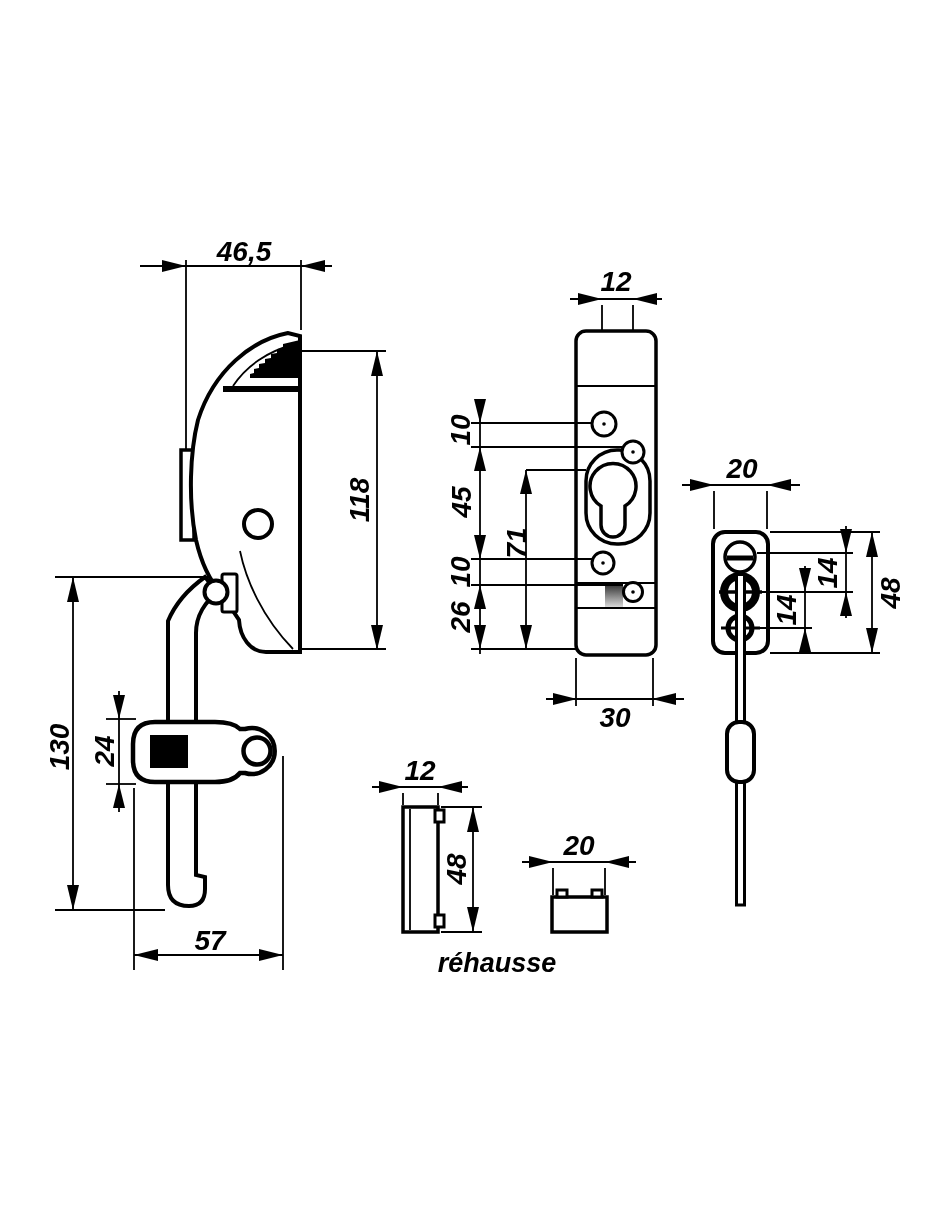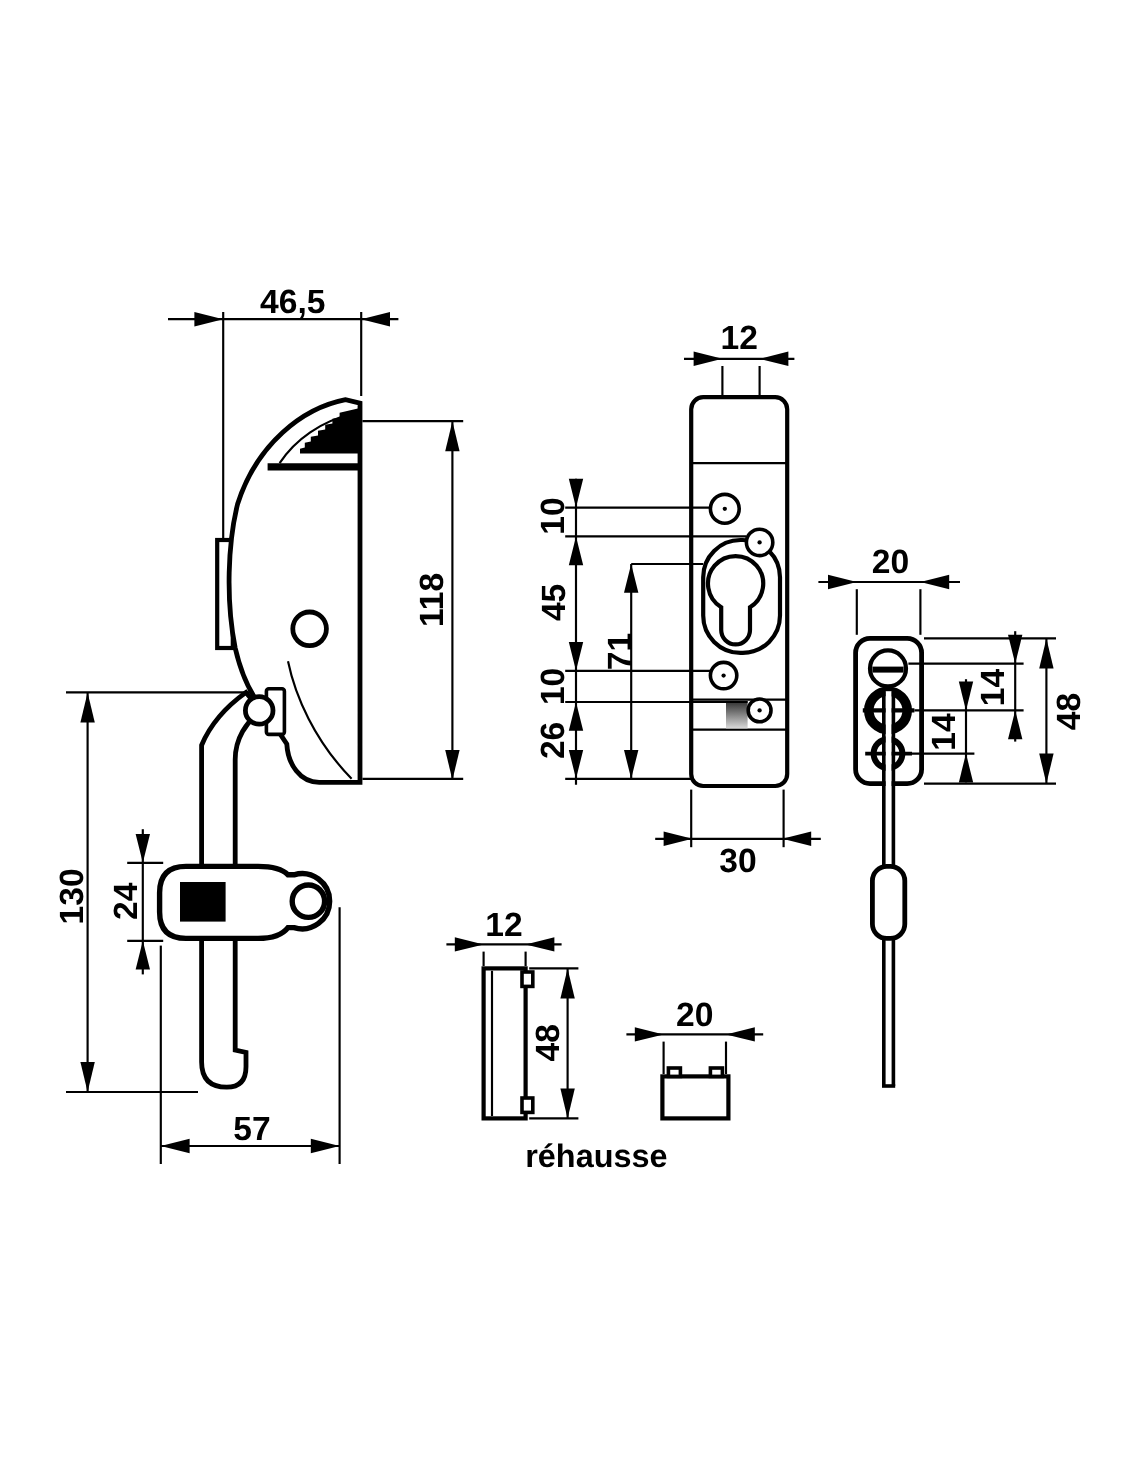--- a/index.html
+++ b/index.html
@@ -1,16 +1,16 @@
 <!DOCTYPE html>
 <html><head>
 <meta charset="utf-8">
 <style>
   html,body{margin:0;padding:0;background:#ffffff;}
-  .stage{width:940px;height:1214px;position:relative;margin:0 auto;background:#fff;}
+  .stage{width:940px;height:1214px;position:relative;margin:0 auto;background:#fff;font-style:italic;}
   svg{display:block;}
   text{font-family:"Liberation Sans","DejaVu Sans",sans-serif;font-weight:700;fill:#000;}
   .dim-t{font-size:28px;}
   .cap-t{font-size:27px;font-weight:700;}
   .outline{fill:#ffffff;stroke:#000000;}
   .blk{fill:#000000;stroke:none;}
   .thin{stroke:#000000;stroke-width:1.8;fill:none;}
   .arr{fill:#000000;stroke:none;}
 </style>
 </head>

